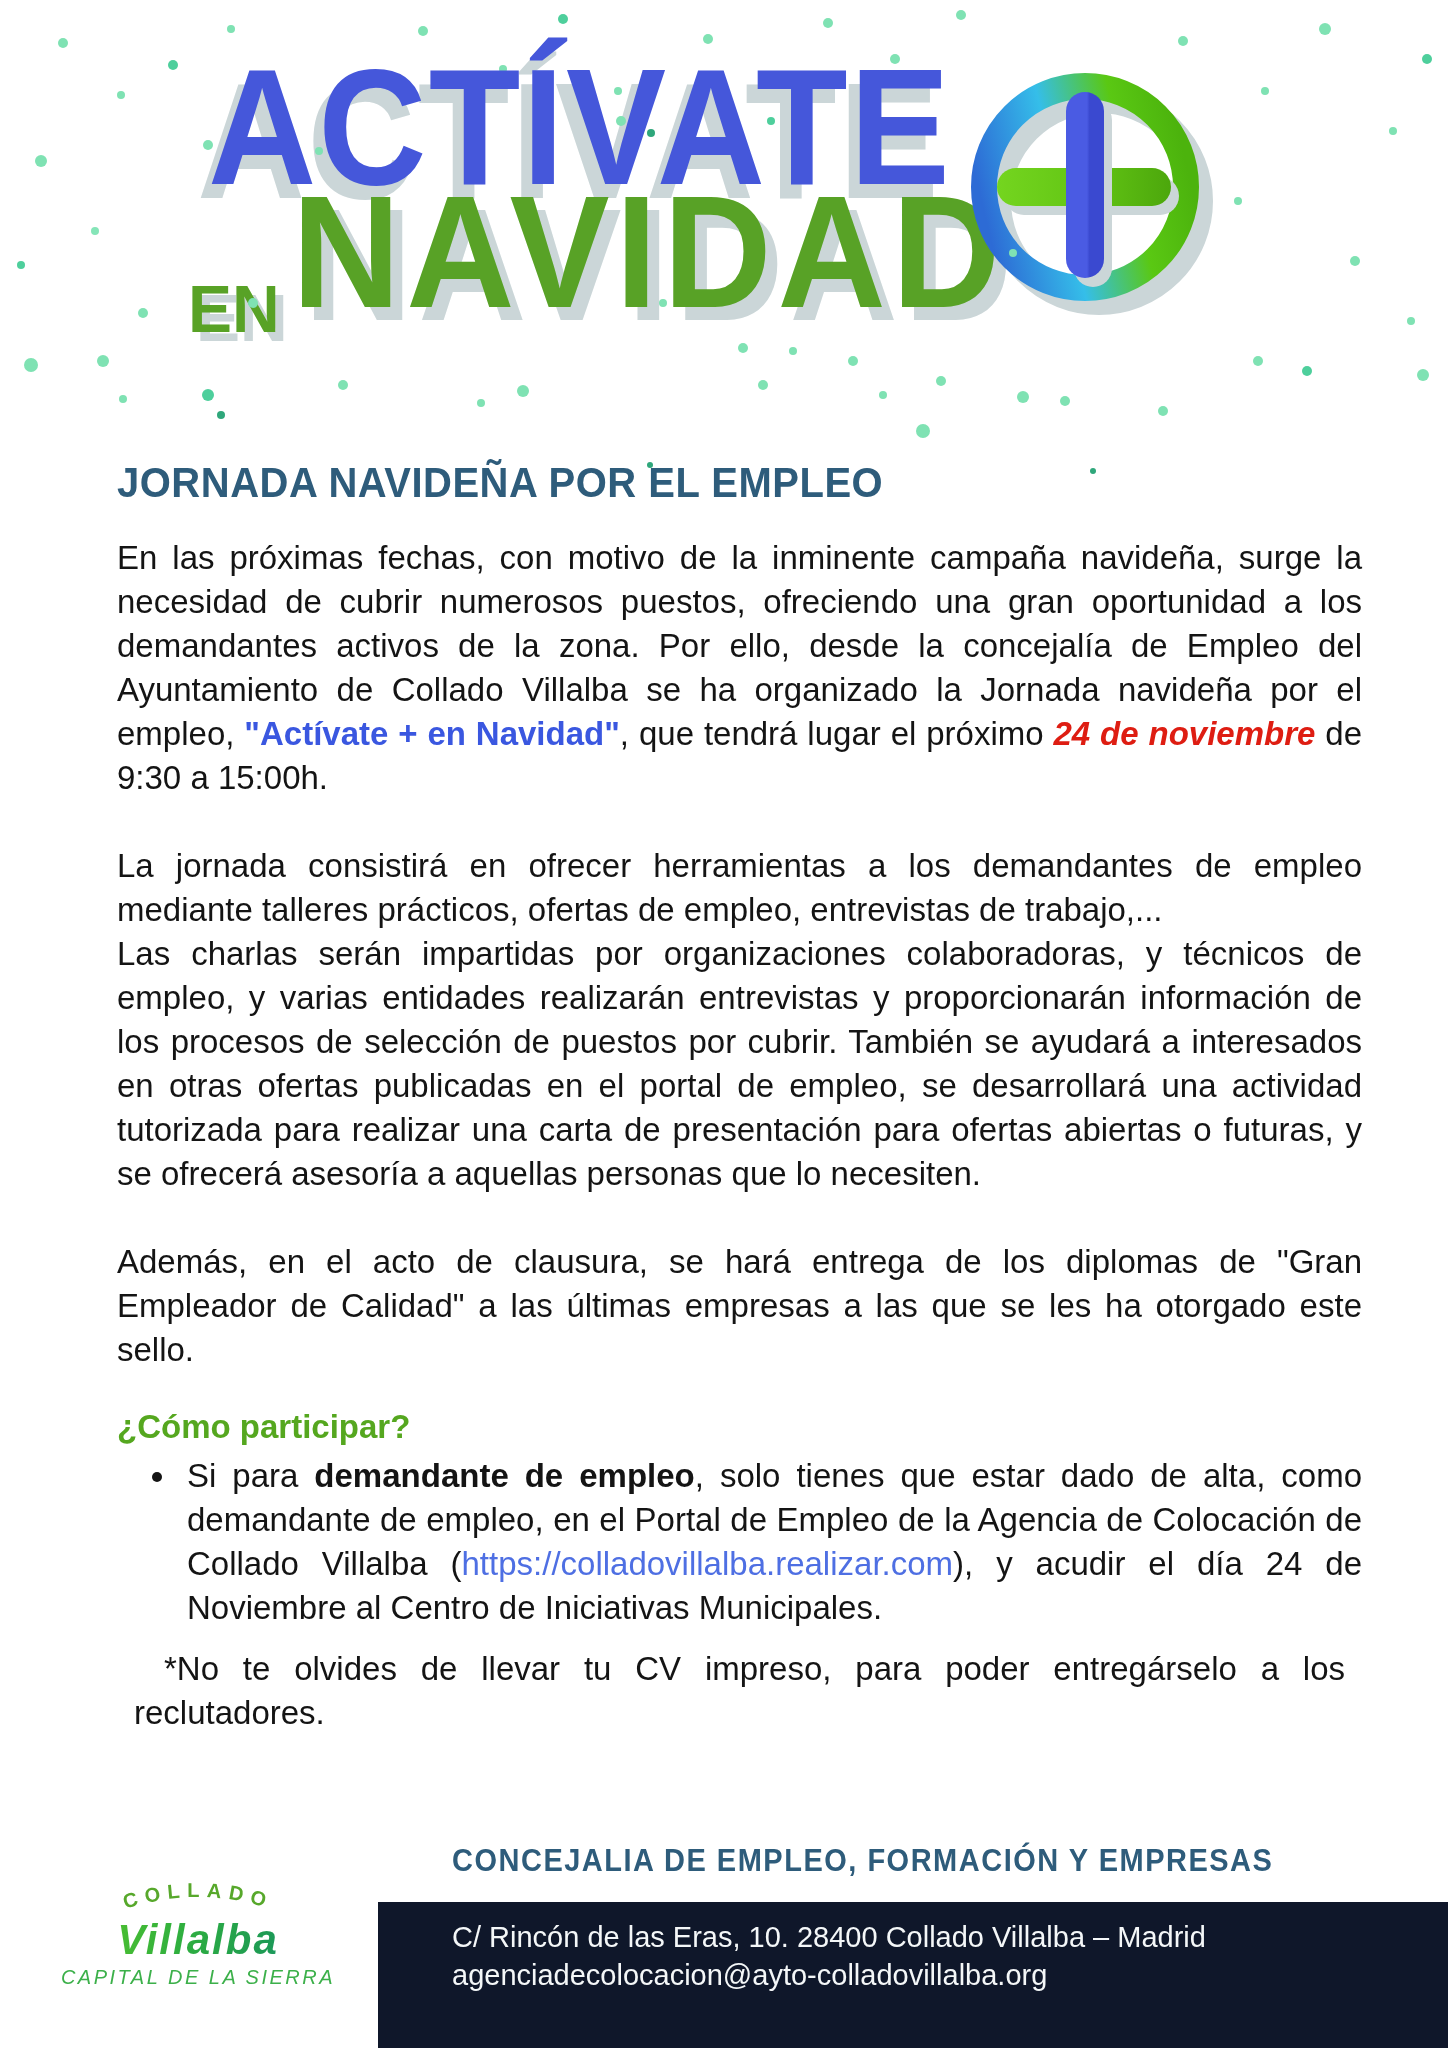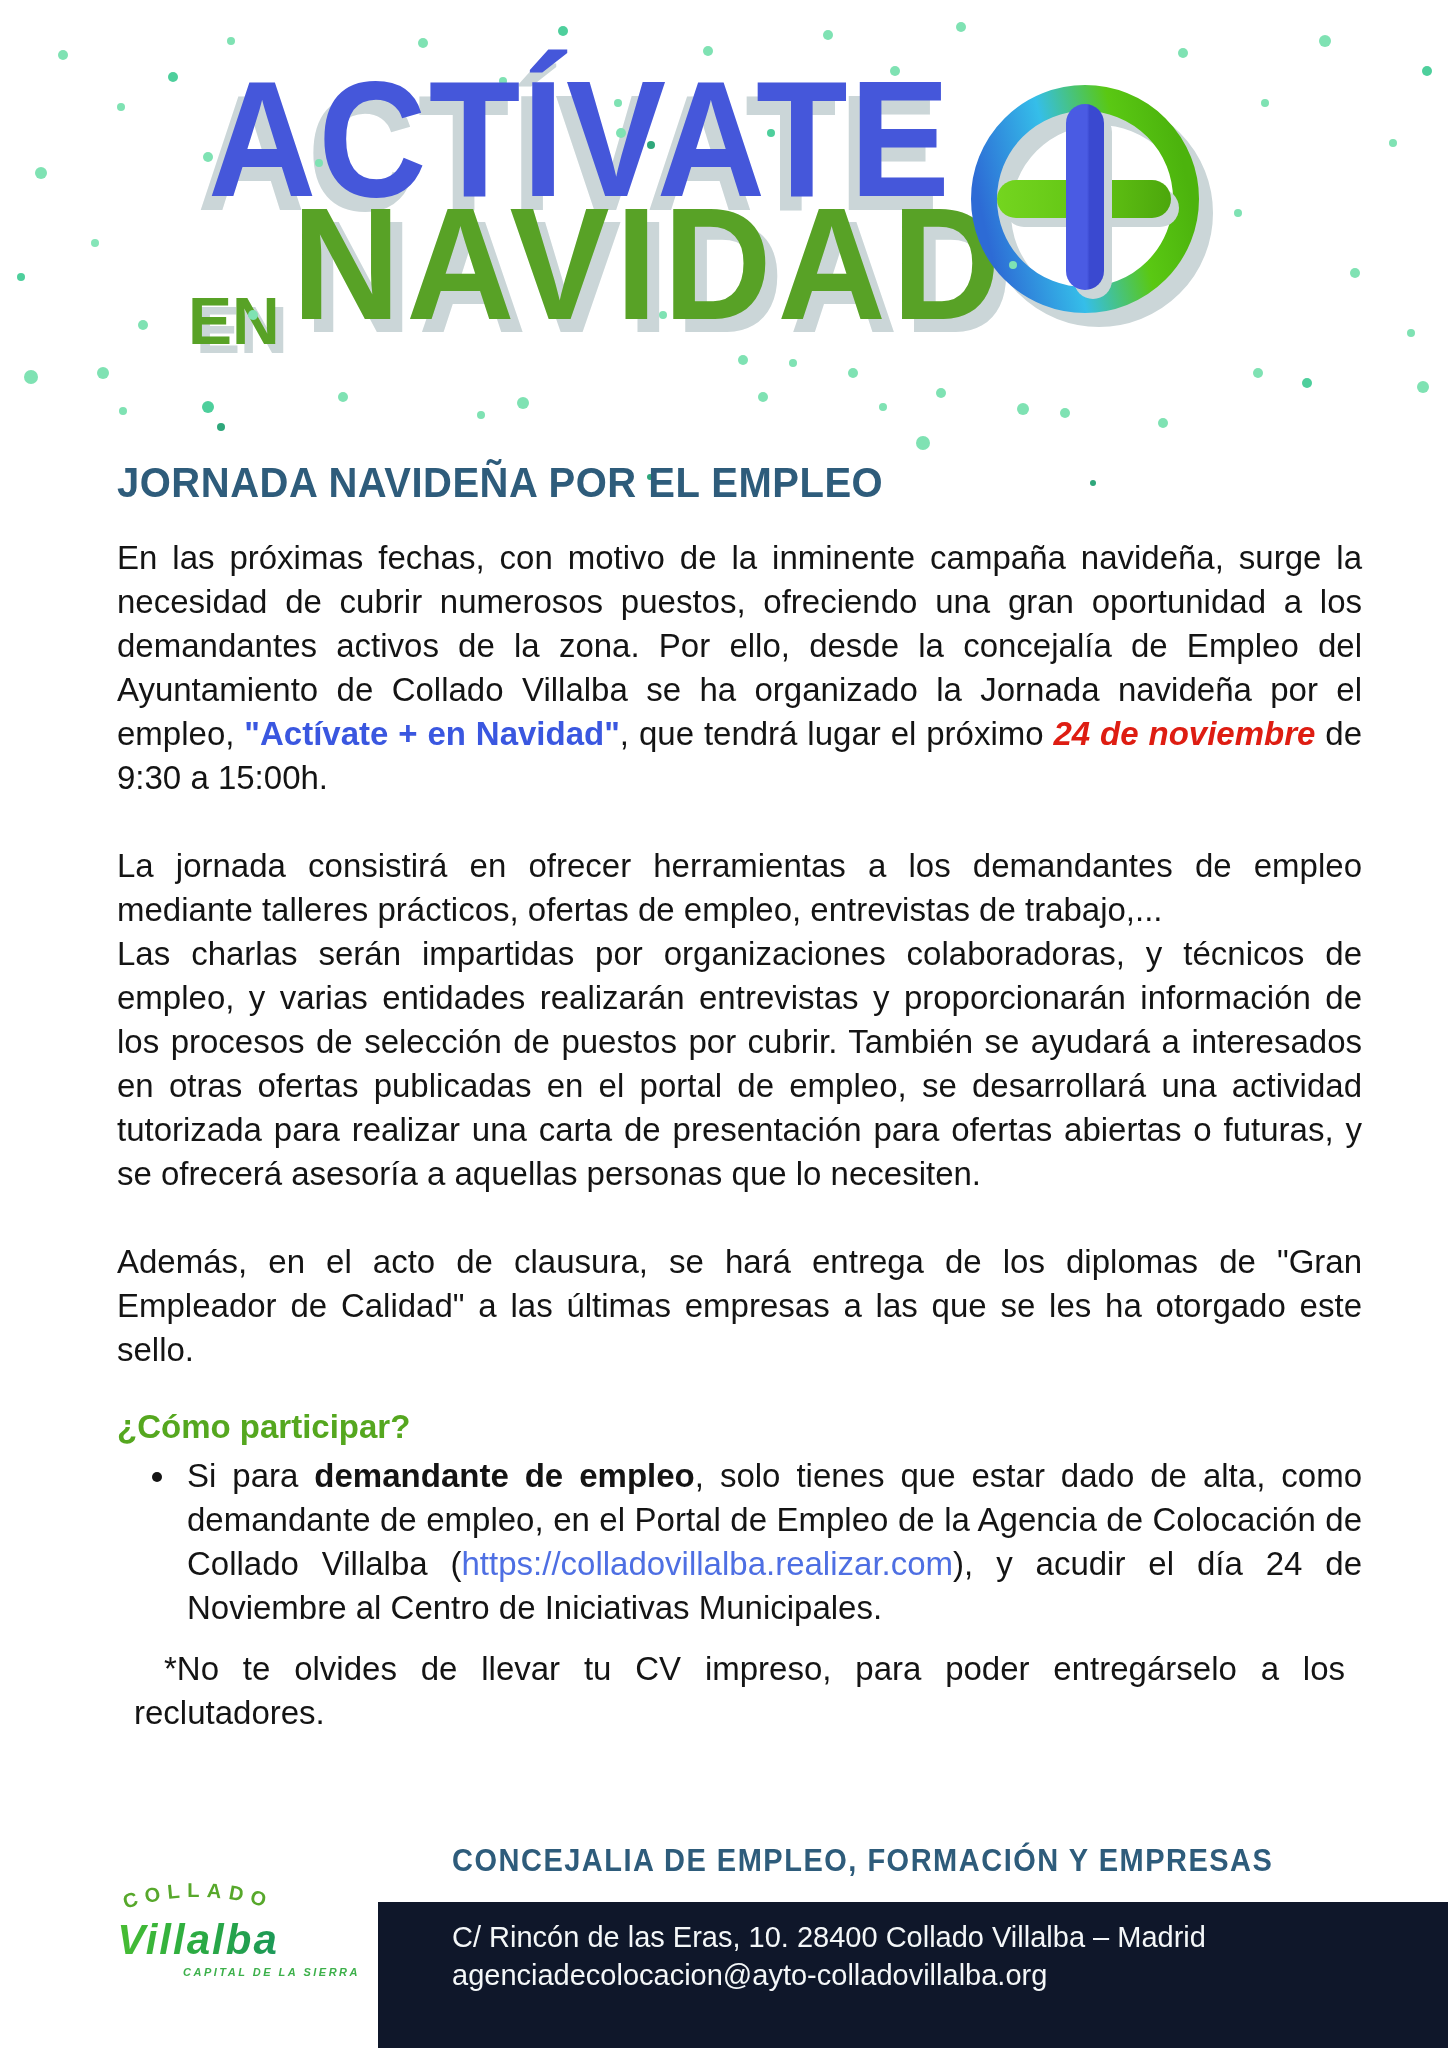--- a/index.html
+++ b/index.html
@@ -1,20 +1,20 @@
 <!DOCTYPE html>
 <html><head>
 <meta charset="utf-8">
 <style>
   html,body{margin:0;padding:0;background:#ffffff;}
   .page{position:relative;width:1448px;height:2048px;background:#ffffff;overflow:hidden;
         font-family:"Liberation Sans",sans-serif;color:#141414;}
 
   
-  .banner{position:absolute;left:0;top:12px;width:1425px;height:440px;}
+  .banner{position:absolute;left:0;top:0;width:1425px;height:440px;}
   .dots{position:absolute;left:0;top:0;width:6px;height:6px;border-radius:50%;background:transparent;}
   .dots-a{box-shadow:
     60px 40px 0 2px #7FE2B3,118px 92px 0 1px #7FE2B3,38px 158px 0 3px #7FE2B3,
     92px 228px 0 1px #85E5B8,170px 62px 0 2px #4ECF9C,228px 26px 0 1px #7FE2B3,
     205px 142px 0 2px #7FE2B3,18px 262px 0 1px #4ECF9C,140px 310px 0 2px #7FE2B3,
     28px 362px 0 4px #7FE2B3,100px 358px 0 3px #7FE2B3,205px 392px 0 3px #4ECF9C,
     120px 396px 0 1px #7FE2B3,340px 382px 0 2px #7FE2B3,218px 412px 0 1px #2FA77B,
     420px 28px 0 2px #7FE2B3,500px 66px 0 1px #7FE2B3,560px 16px 0 2px #4ECF9C,
     615px 88px 0 1px #7FE2B3,705px 36px 0 2px #7FE2B3,768px 118px 0 1px #4ECF9C,
     825px 20px 0 2px #7FE2B3,872px 88px 0 1px #7FE2B3,958px 12px 0 2px #7FE2B3,
@@ -57,21 +57,21 @@
   
   .dept{position:absolute;left:452px;top:1844px;font-size:29px;font-weight:bold;color:#2E5C7B;
     letter-spacing:1.5px;transform:scaleY(1.05);transform-origin:left top;}
   .bar{position:absolute;left:378px;top:1902px;right:0;bottom:0;background:#0f172a;
     color:#F4F7F8;padding:16px 0 0 74px;font-size:29px;line-height:38px;}
   .villalba{position:absolute;left:36px;top:1874px;width:324px;text-align:center;}
   .v-arc{display:block;margin:0 auto;}
   .v-name{font-size:42px;line-height:1.05;font-weight:bold;font-style:italic;letter-spacing:2px;
     background:linear-gradient(100deg,#63CC25 5%,#2FAF3F 45%,#1D9A55 72%,#2FA0C8 96%);
     -webkit-background-clip:text;background-clip:text;color:transparent;margin-top:-14px;}
-  .v-tagline{font-size:11px;font-weight:bold;font-style:italic;color:#3CB04A;letter-spacing:2.5px;margin-top:4px;text-align:right;}
+  .v-tagline{font-size:20px;font-weight:normal;font-style:italic;color:#3CB04A;letter-spacing:2.5px;margin-top:4px;}
 </style>
 </head>
 <body>
 
 <div class="page">
 
   <header class="banner">
     <div class="dots dots-a"></div>
 
     <div class="t-activate">ACTÍVATE</div>

